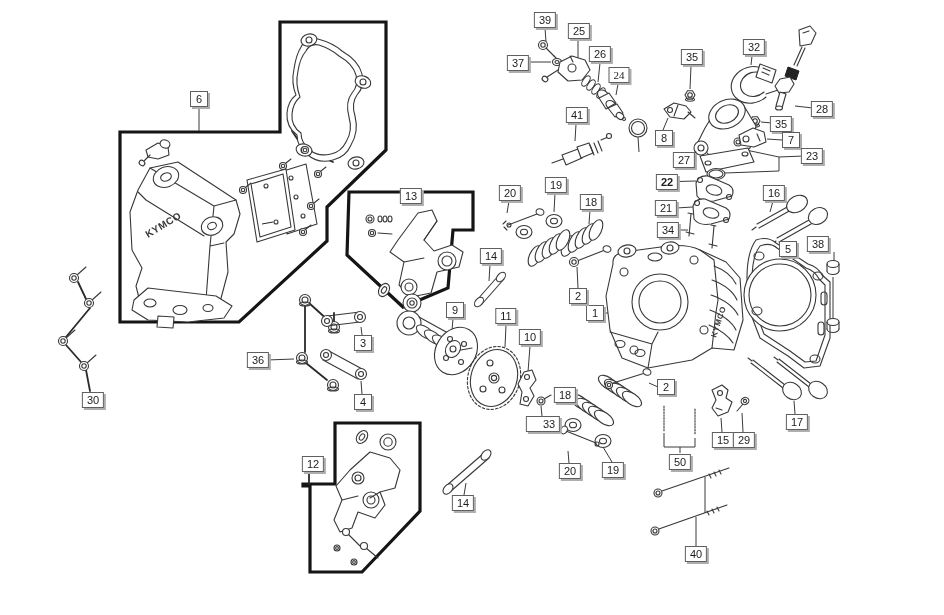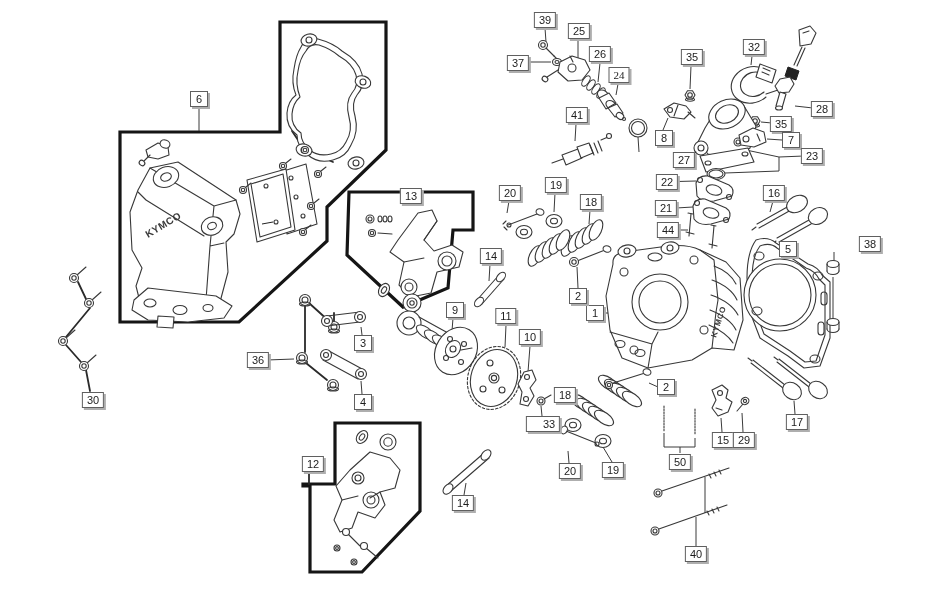--- a/index.html
+++ b/index.html
@@ -567,26 +567,26 @@
       <div class="callout" style="left: 619px; top: 75px; font-family: Liberation Serif, serif;">24</div>
       <div class="callout" style="left: 577px; top: 115px;">41</div>
       <div class="callout" style="left: 692px; top: 57px;">35</div>
       <div class="callout" style="left: 781px; top: 124px;">35</div>
       <div class="callout" style="left: 754px; top: 47px;">32</div>
       <div class="callout" style="left: 822px; top: 109px;">28</div>
       <div class="callout" style="left: 664px; top: 138px;">8</div>
       <div class="callout" style="left: 640px; top: 160px; margin-left: 44px;">27</div>
       <div class="callout" style="left: 791px; top: 140px;">7</div>
       <div class="callout" style="left: 812px; top: 156px;">23</div>
-      <div class="callout" style="left: 667px; top: 182px;">22</div>
+      <div class="callout" style="left: 667px; top: 182px; font-weight: bold;">22</div>
       <div class="callout" style="left: 666px; top: 208px;">21</div>
-      <div class="callout" style="left: 668px; top: 230px;">44</div>
+      <div class="callout" style="left: 668px; top: 230px;">34</div>
       <div class="callout" style="left: 774px; top: 193px;">16</div>
       <div class="callout" style="left: 788px; top: 249px;">5</div>
-      <div class="callout" style="left: 870px; top: 244px;">38</div>
+      <div class="callout" style="left: 818px; top: 244px;">38</div>
       <div class="callout" style="left: 723px; top: 440px;">15</div>
       <div class="callout" style="left: 744px; top: 440px;">29</div>
       <div class="callout" style="left: 797px; top: 422px;">17</div>
       <div class="callout" style="left: 680px; top: 462px;">50</div>
       <div class="callout" style="left: 696px; top: 554px;">40</div>
       <div class="callout" style="left: 543px; top: 424px; padding-left: 16px;">33</div>
     </div>
 </div>
 
 </body></html>

